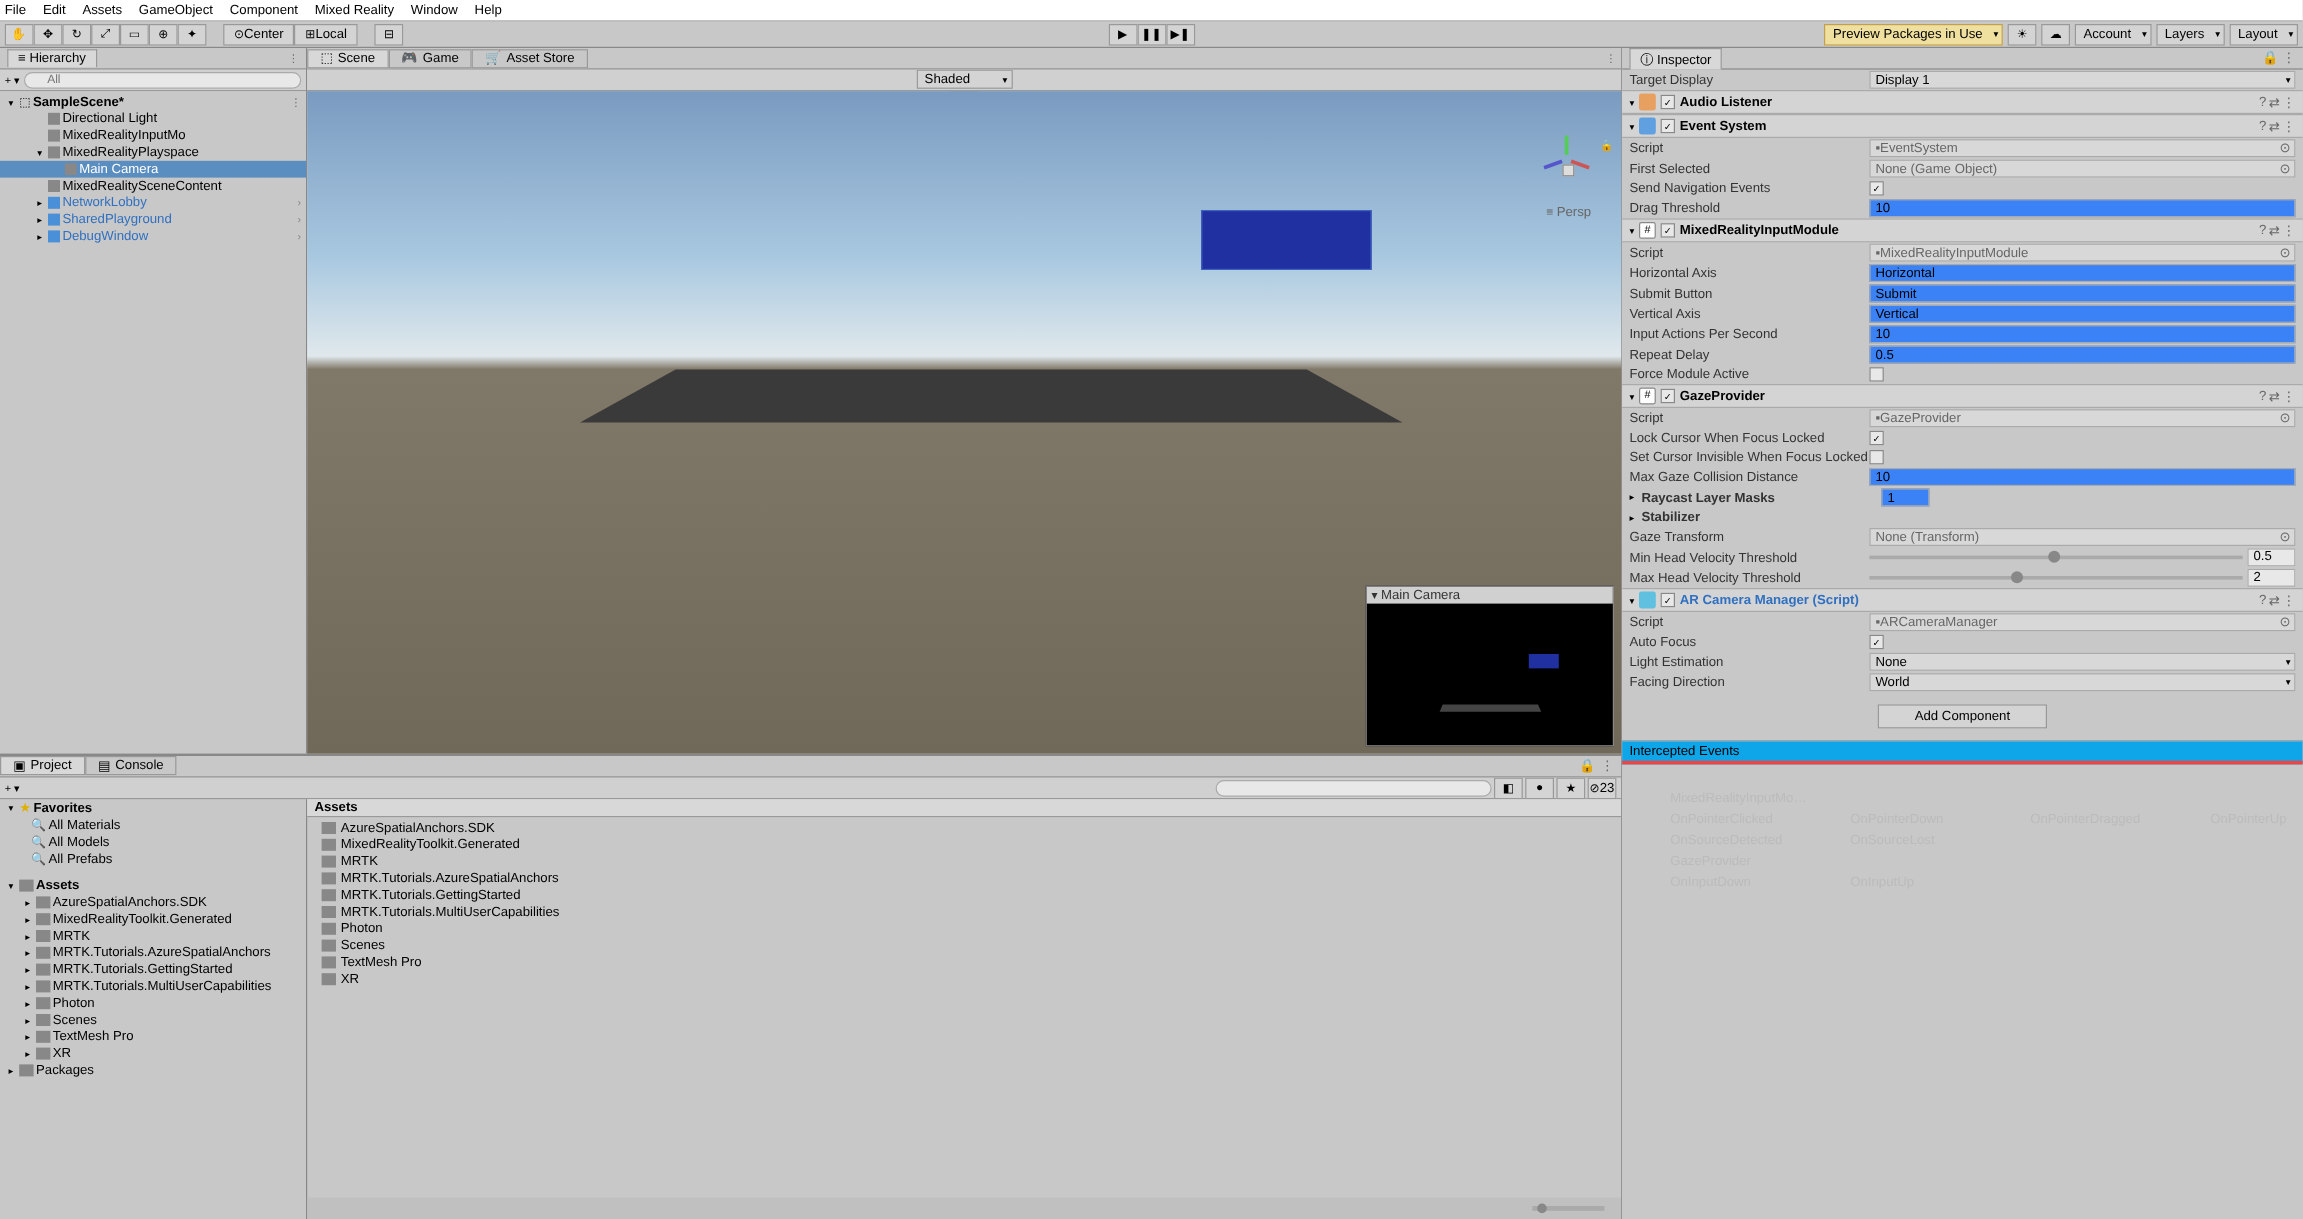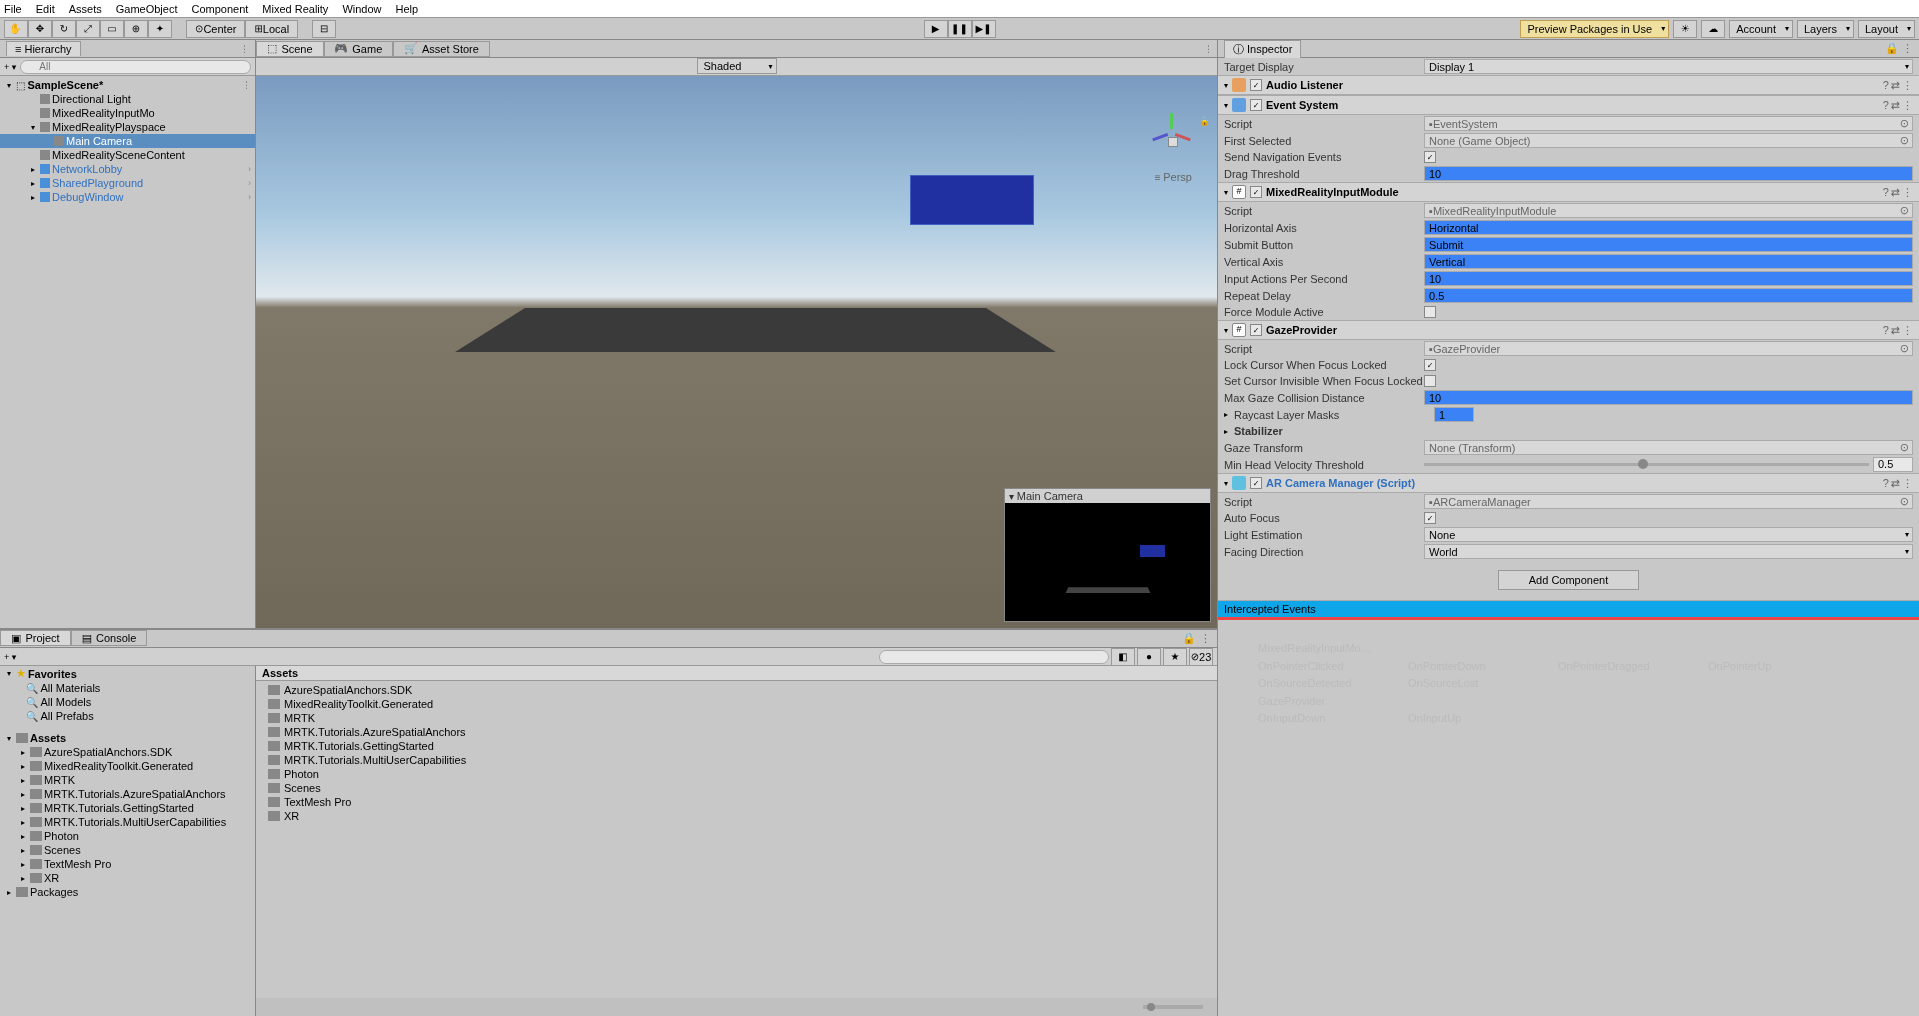--- a/index.html
+++ b/index.html
@@ -51,21 +51,21 @@
 .project-right { flex: 1; display: flex; flex-direction: column; }
 .assets-header { background: #d8d8d8; padding: 1px 6px; border-bottom: 1px solid #999; font-weight: bold; }
 .assets-list { flex: 1; padding: 2px 0; }
 .asset-item { padding: 1px 12px; display: flex; align-items: center; gap: 4px; }
 .folder-ico { width: 12px; height: 10px; background: #888; display: inline-block; }
 .project-toolbar { height: 18px; background: #d0d0d0; display: flex; align-items: center; padding: 0 4px; border-bottom: 1px solid #999; }
 .project-search-area { margin-left: auto; display: flex; align-items: center; gap: 2px; }
 .slider-widget { width: 60px; height: 4px; background: #aaa; position: relative; margin: 0 8px; }
 .slider-thumb { position: absolute; width: 8px; height: 8px; background: #888; border-radius: 50%; top: -2px; }
 .project-status { height: 18px; background: #c0c0c0; display: flex; align-items: center; padding: 0 6px; }
-.right-col { width: 702px; background: #c8c8c8; border-left: 1px solid #888; display: flex; flex-direction: column; overflow: auto; }
+.right-col { width: 568px; background: #c8c8c8; border-left: 1px solid #888; display: flex; flex-direction: column; overflow: auto; }
 .inspector-row { display: flex; align-items: center; padding: 1px 6px; min-height: 16px; }
 .insp-label { width: 200px; color: #333; }
 .insp-field { flex: 1; background: #3b82f6; border: 1px solid #aaa; padding: 0 4px; height: 15px; display: flex; align-items: center; }
 .insp-dropdown { flex: 1; background: #d8d8d8; border: 1px solid #aaa; padding: 0 4px; height: 15px; display: flex; align-items: center; position: relative; }
 .insp-dropdown::after { content: "▾"; position: absolute; right: 3px; font-size: 8px; }
 .comp-header { background: #d4d4d4; padding: 2px 6px; display: flex; align-items: center; gap: 4px; border-top: 1px solid #aaa; border-bottom: 1px solid #aaa; }
 .comp-header .fold { font-size: 8px; }
 .comp-header .title { font-weight: bold; flex: 1; }
 .comp-header .help-icons { display: flex; gap: 2px; font-size: 9px; color: #666; }
 .checkbox { width: 12px; height: 12px; background: #e8e8e8; border: 1px solid #888; display: inline-flex; align-items: center; justify-content: center; font-size: 8px; }
@@ -433,38 +433,47 @@
     <div class="inspector-row">
         <span class="insp-label">Set Cursor Invisible When Focus Locked</span>
         <span class="checkbox"></span>
       </div>
     <div class="inspector-row">
         <span class="insp-label">Max Gaze Collision Distance</span>
         <div class="insp-field">10</div>
       </div>
     <div class="inspector-row">
         <span class="foldout" style="width:10px;font-size:8px">▸</span>
-        <span class="insp-label" style="font-weight:normal">Raycast Layer Masks</span>
+        <span class="insp-label" style="font-weight:bold">Raycast Layer Masks</span>
         <div class="insp-field" style="max-width:40px">1</div>
       </div>
     <div class="inspector-row">
         <span class="foldout" style="width:10px;font-size:8px">▸</span>
         <span class="insp-label" style="font-weight:bold">Stabilizer</span>
       </div>
     <div class="inspector-row">
         <span class="insp-label">Gaze Transform</span>
         <div class="script-field">None (Transform)</div>
       </div>
     <div class="inspector-row">
         <span class="insp-label">Min Head Velocity Threshold</span>
       <div class="slider-row">
           <div class="slider-track">
             <div class="slider-handle" style="left:48%"></div>
           </div>
           <div class="slider-val">0.5</div>
+        </div>
+    </div>
+    <div class="inspector-row">
+        <span class="insp-label">Max Head Velocity Threshold</span>
+      <div class="slider-row">
+          <div class="slider-track">
+            <div class="slider-handle" style="left:38%"></div>
+          </div>
+          <div class="slider-val">2</div>
         </div>
     </div>
 
     <div class="comp-header">
       <span class="fold">▾</span>
         <span class="comp-ico" style="background:#60c0e0"></span>
         <span class="checkbox">✓</span>
       <span class="title" style="color:#3070c0">AR Camera Manager (Script)</span>
       <span class="help-icons">
           <span>?</span>

